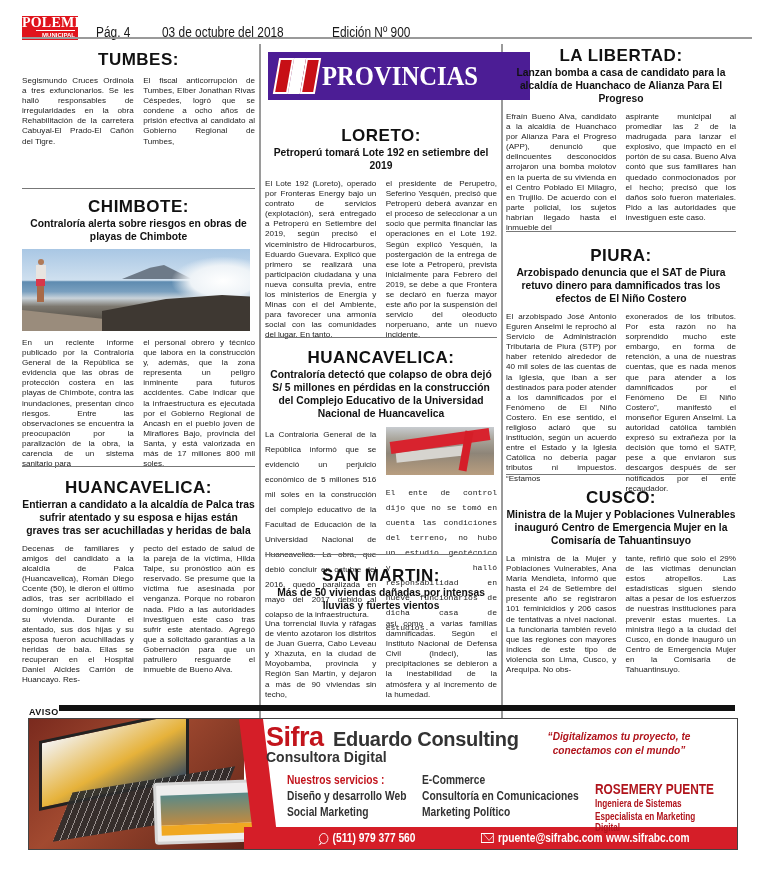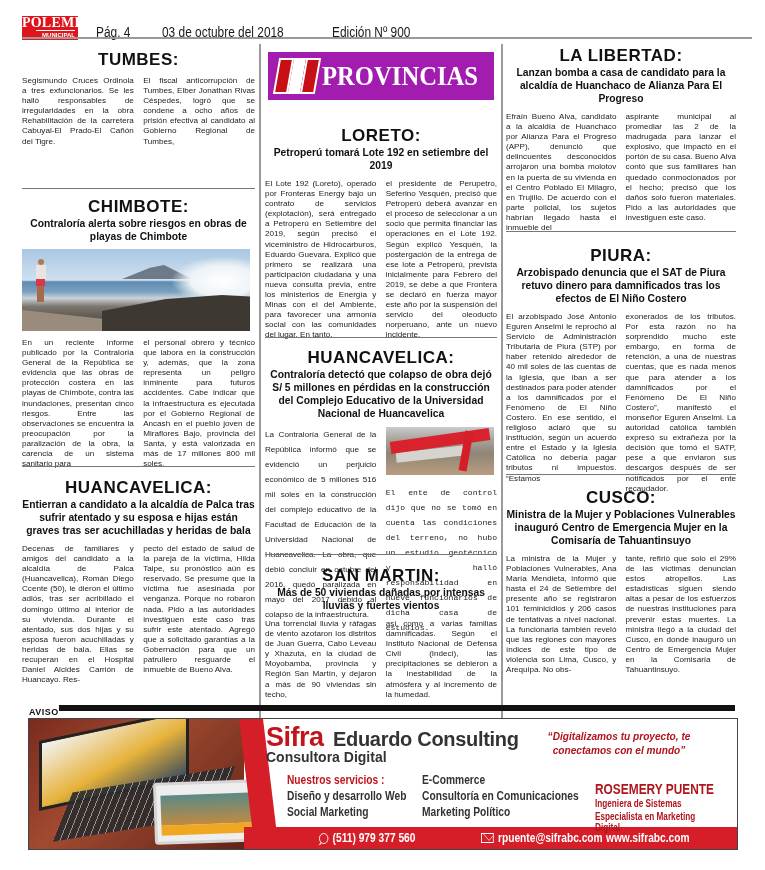--- a/index.html
+++ b/index.html
@@ -34,21 +34,21 @@
   .photo-chimbote .mtn { position: absolute; left: 100px; top: 16px; width: 70px; height: 14px; background: #6d7a88; clip-path: polygon(0 100%, 40% 20%, 60% 0, 100% 100%); }
   .photo-chimbote .wave { position: absolute; left: 150px; top: 8px; width: 85px; height: 40px; background: radial-gradient(ellipse at 60% 60%, #ffffff 0%, #eef3f7 45%, rgba(230,236,240,0) 72%); }
   .photo-chimbote .rocks { position: absolute; left: 80px; top: 46px; width: 160px; height: 40px; background: #3e3832; clip-path: polygon(0 40%, 40% 10%, 75% 0, 100% 5%, 100% 100%, 0 100%); }
   .photo-chimbote .person { position: absolute; left: 14px; top: 10px; width: 10px; height: 44px; }
   .photo-chimbote .person .head { width: 6px; height: 6px; border-radius: 50%; background: #b07a58; margin-left: 2px; }
   .photo-chimbote .person .torso { width: 10px; height: 14px; background: #e8e4e0; }
   .photo-chimbote .person .shorts { width: 9px; height: 7px; background: #d8374a; }
   .photo-chimbote .person .legs { width: 7px; height: 16px; background: #a86a48; margin-left: 1px; }
   .photo-chimbote .sand { position: absolute; left: 0; top: 55px; width: 110px; height: 30px; background: #9a8c7c; clip-path: polygon(0 20%, 100% 60%, 100% 100%, 0 100%); }
 
-  .banner { position: absolute; left: 3px; top: 10px; width: 226px; height: 48px; background: #a21caf; }
+  .banner { position: absolute; left: 3px; top: 10px; width: 262px; height: 48px; background: #4c1d95; }
   .banner .flag { position: absolute; left: 8px; top: 6px; width: 42px; height: 36px; transform: skewX(-10deg); display: flex; }
   .banner .flag div { flex: 1; }
   .banner .flag .r { background: #c70f16; border: 2px solid #fff; }
   .banner .flag .w { background: #ffffff; }
   .banner .title { position: absolute; left: 54px; top: 9px; color: #fff; font-family: "Liberation Serif", serif; font-weight: bold; font-size: 28px; line-height: 30px; letter-spacing: 0px; transform: scaleX(0.88); transform-origin: left; }
 
   .photo-huanc { width: 108px; height: 48px; position: relative; overflow: hidden;
     background: linear-gradient(180deg, #c8ccd0 0%, #a9a59b 25%, #8e8578 55%, #a2907a 75%, #b89e80 100%); }
   .photo-huanc .roof { position: absolute; left: 4px; top: 8px; width: 100px; height: 12px; background: #d8232e; transform: rotate(-8deg); }
   .photo-huanc .pillar { position: absolute; left: 76px; top: 4px; width: 8px; height: 40px; background: #d51e28; transform: rotate(10deg); }

